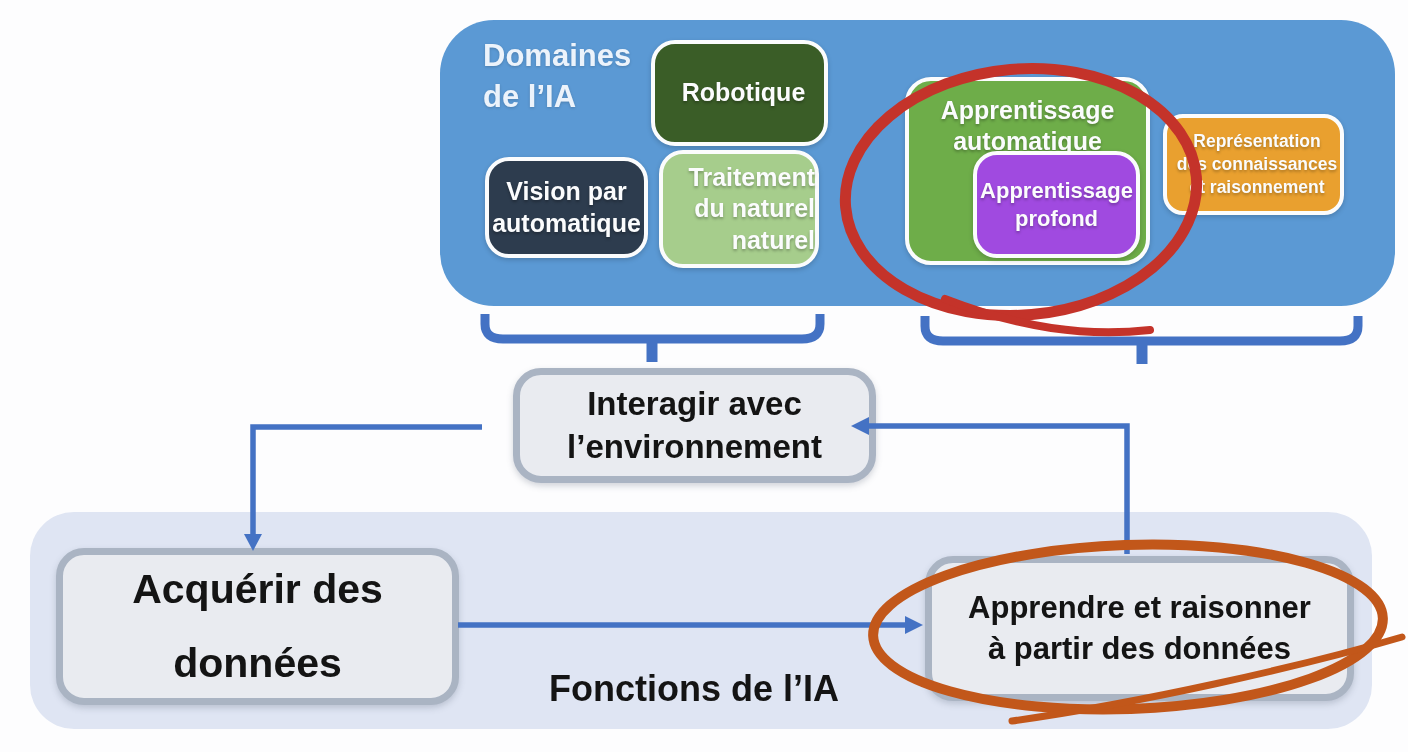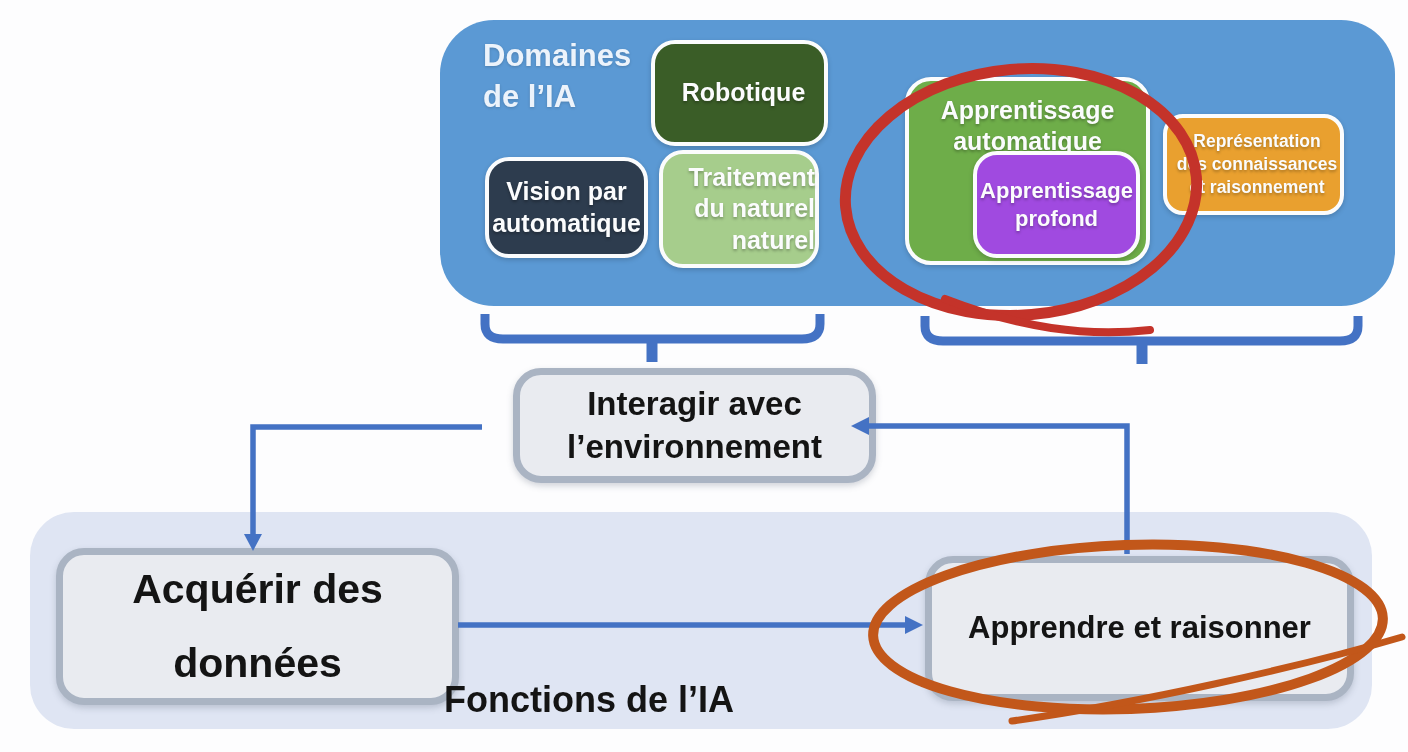--- a/index.html
+++ b/index.html
@@ -42,22 +42,22 @@
     background:var(--box-light);border:7px solid var(--box-light-border);
     border-radius:28px;color:var(--text-dark);
     display:flex;flex-direction:column;align-items:center;justify-content:center;
     text-align:center;line-height:1.3;
     box-shadow:0 3px 6px rgba(80,90,110,.25);
   }
   .box-interagir{left:483px;top:368px;width:363px;height:115px;font-size:33px;margin-left:30px;}
   .box-acquerir{left:56px;top:548px;width:403px;height:157px;font-size:41px;gap:20px;}
   .box-apprendre{left:925px;top:556px;width:429px;height:145px;font-size:31px;}
   .functions-title{
-    left:444px;top:668px;width:500px;text-align:left;
-    color:var(--text-dark);font-size:36px;margin-top:11px;
+    left:444px;top:668px;width:500px;text-align:center;
+    color:var(--text-dark);font-size:36px;
   }
   
   #overlay{position:absolute;left:0;top:0;width:1408px;height:752px;pointer-events:none;}
   .brace{stroke:var(--connector-blue);stroke-width:9;fill:none;stroke-linejoin:round;}
   .brace-stem{stroke:var(--connector-blue);stroke-width:11;fill:none;stroke-linecap:butt;}
   .conn{stroke:var(--connector-blue);stroke-width:5.5;fill:none;}
   .conn-head{fill:var(--connector-blue);stroke:none;}
   .pen-red{stroke:var(--pen-red);fill:none;stroke-linecap:round;}
   .pen-orange{stroke:var(--pen-orange);fill:none;stroke-linecap:round;}
   .line{display:block;}
@@ -112,20 +112,21 @@
     <span class="line">l’environnement</span>
   </div>
 
   <div class="abs fbox box-acquerir">
     <span class="line">Acquérir des</span>
     <span class="line">données</span>
   </div>
 
   <div class="abs fbox box-apprendre">
     <span class="line">Apprendre et raisonner</span>
+    <span class="line">à partir des données</span>
   </div>
 
   <div class="abs functions-title">Fonctions de l’IA</div>
 
   <svg id="overlay" viewBox="0 0 1408 752" xmlns="http://www.w3.org/2000/svg">
 
     <g>
       <path class="brace" d="M485,314 L485,324 Q485,339 503,339 L802,339 Q820,339 820,324 L820,314"></path>
       <path class="brace-stem" d="M652,337 L652,362"></path>
     </g>

